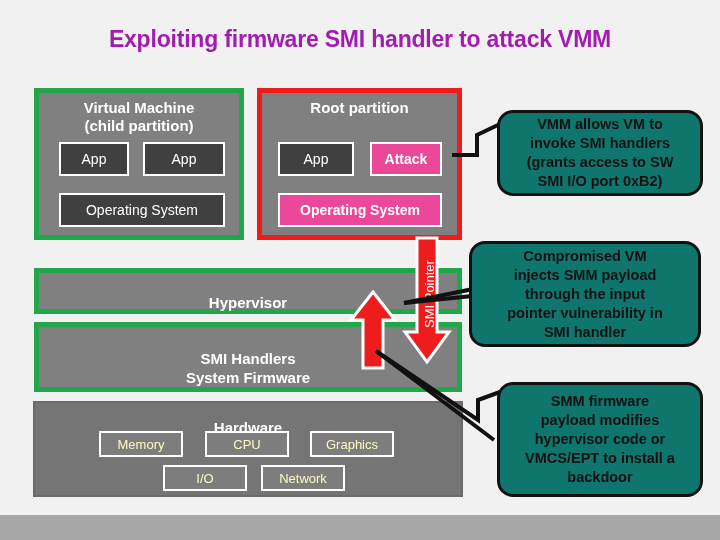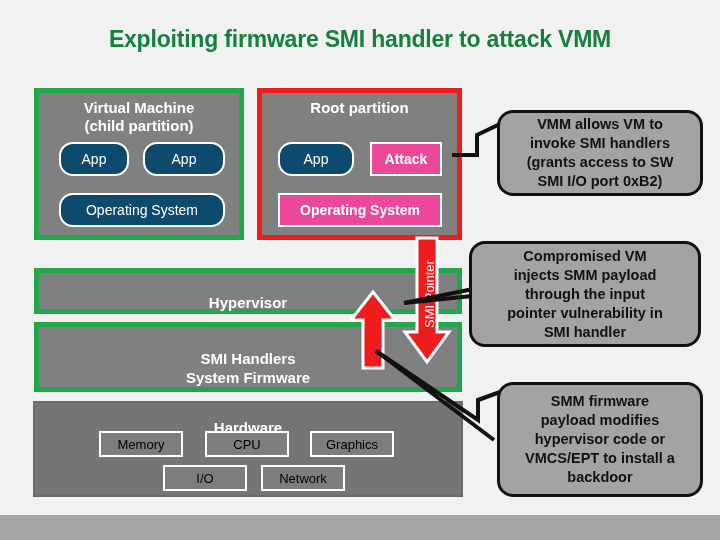--- a/index.html
+++ b/index.html
@@ -24,21 +24,21 @@
 
   
   #title {
     position: absolute;
     left: 0;
     top: 26px;
     width: 720px;
     text-align: center;
     font-size: 23px;
     font-weight: bold;
-    color: #15803d;
+    color: #a21caf;
     letter-spacing: -0.2px;
   }
 
   
   #bottom-band {
     position: absolute;
     left: 0;
     top: 515px;
     width: 720px;
     height: 25px;
@@ -79,25 +79,24 @@
     align-items: center;
     justify-content: center;
     font-size: 14px;
     font-weight: normal;
   }
   .inner-box.filled-red {
     background: #ec4899;
     font-weight: bold;
   }
   .inner-box.light {
-    background: #0c4a6e;
-    border-radius: 14px;
+    background: #404040;
   }
   .inner-box.hw {
-    color: #000000;
+    color: #fef9c3;
     background: #7d7d7d;
     font-size: 13px;
   }
 
   
   .stack-label {
     position: absolute;
     left: 0;
     width: 100%;
     text-align: center;
@@ -124,21 +123,21 @@
     transform-origin: 0 0;
     transform: rotate(-90deg);
   }
 
   
   .callout {
     position: absolute;
     box-sizing: border-box;
     border: 3px solid #111111;
     border-radius: 16px;
-    background: #a3a3a3;
+    background: #0f766e;
     color: #111111;
     font-size: 14.5px;
     font-weight: bold;
     line-height: 19px;
     text-align: center;
     display: flex;
     align-items: center;
     justify-content: center;
     padding: 2px 8px;
   }

